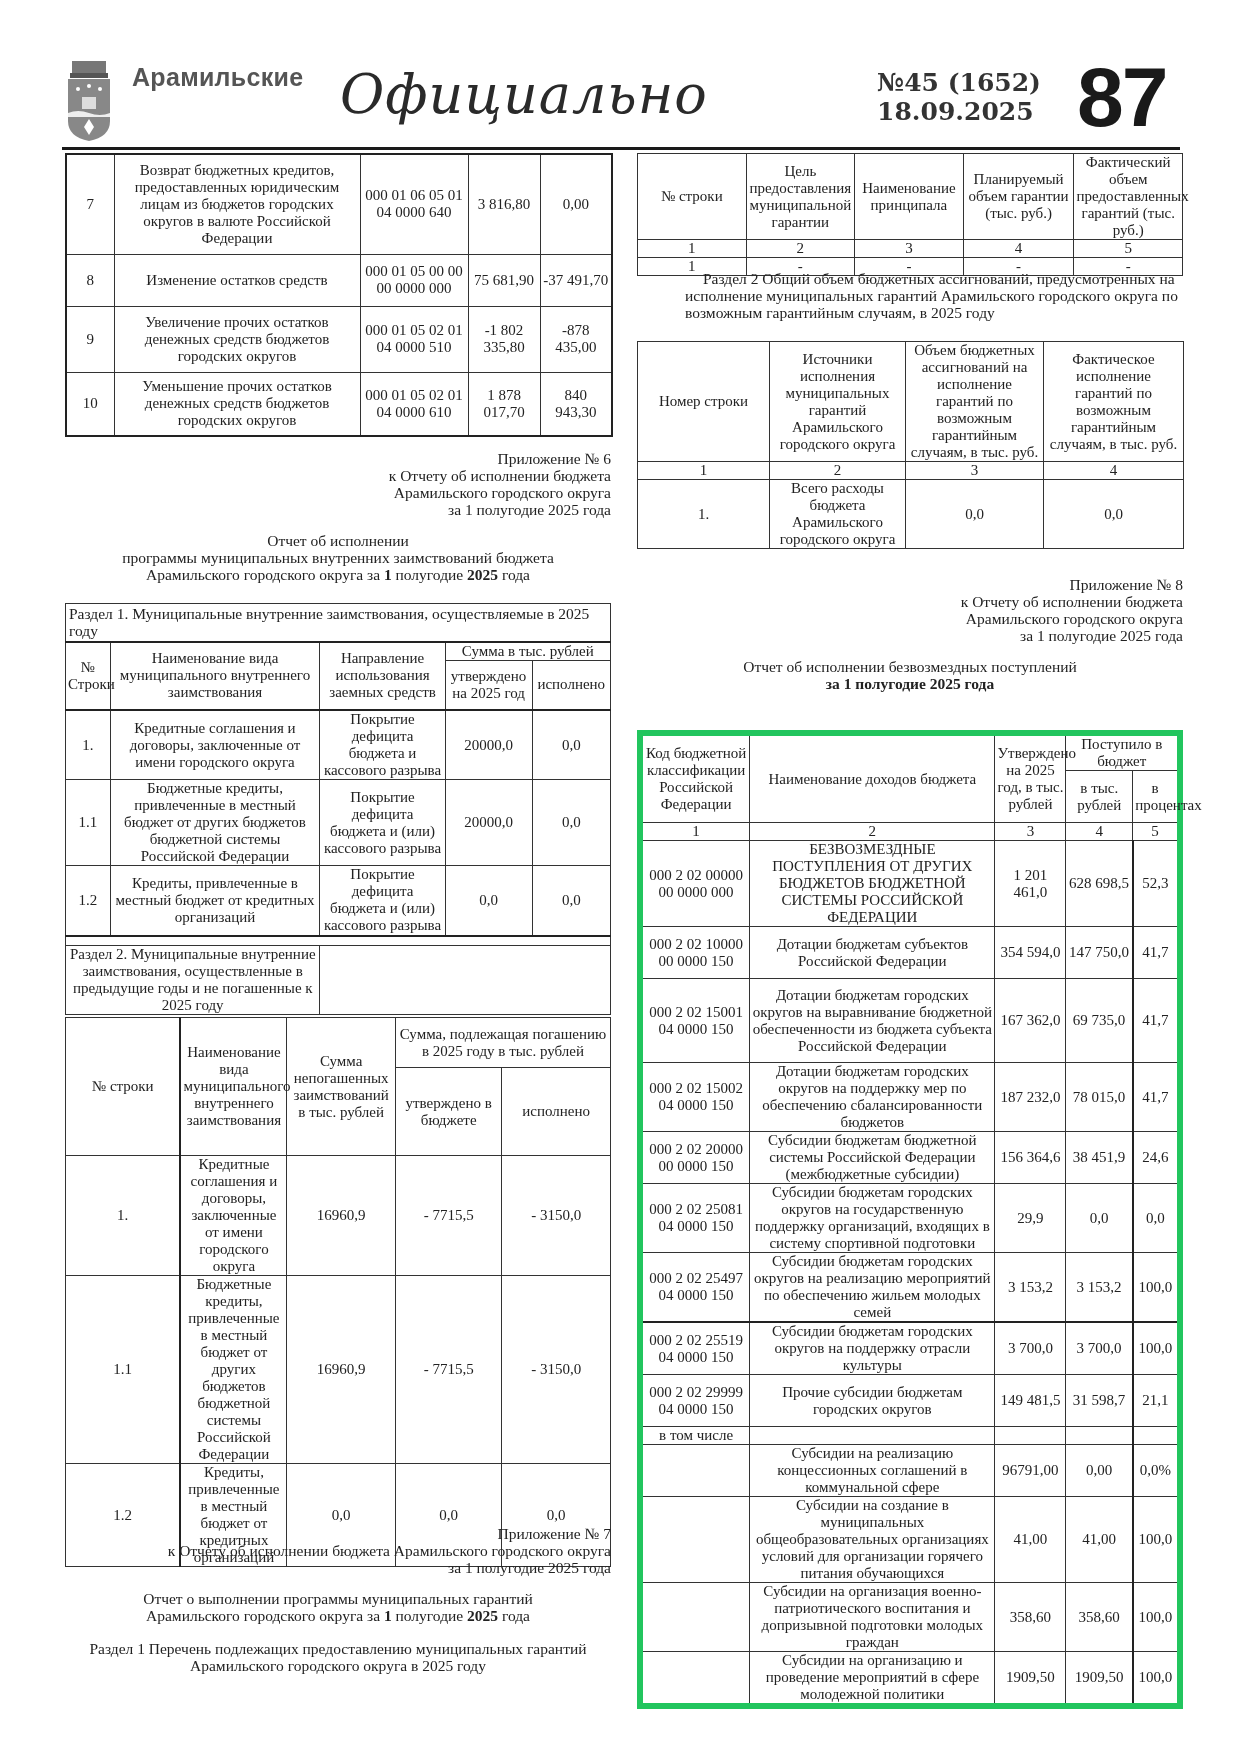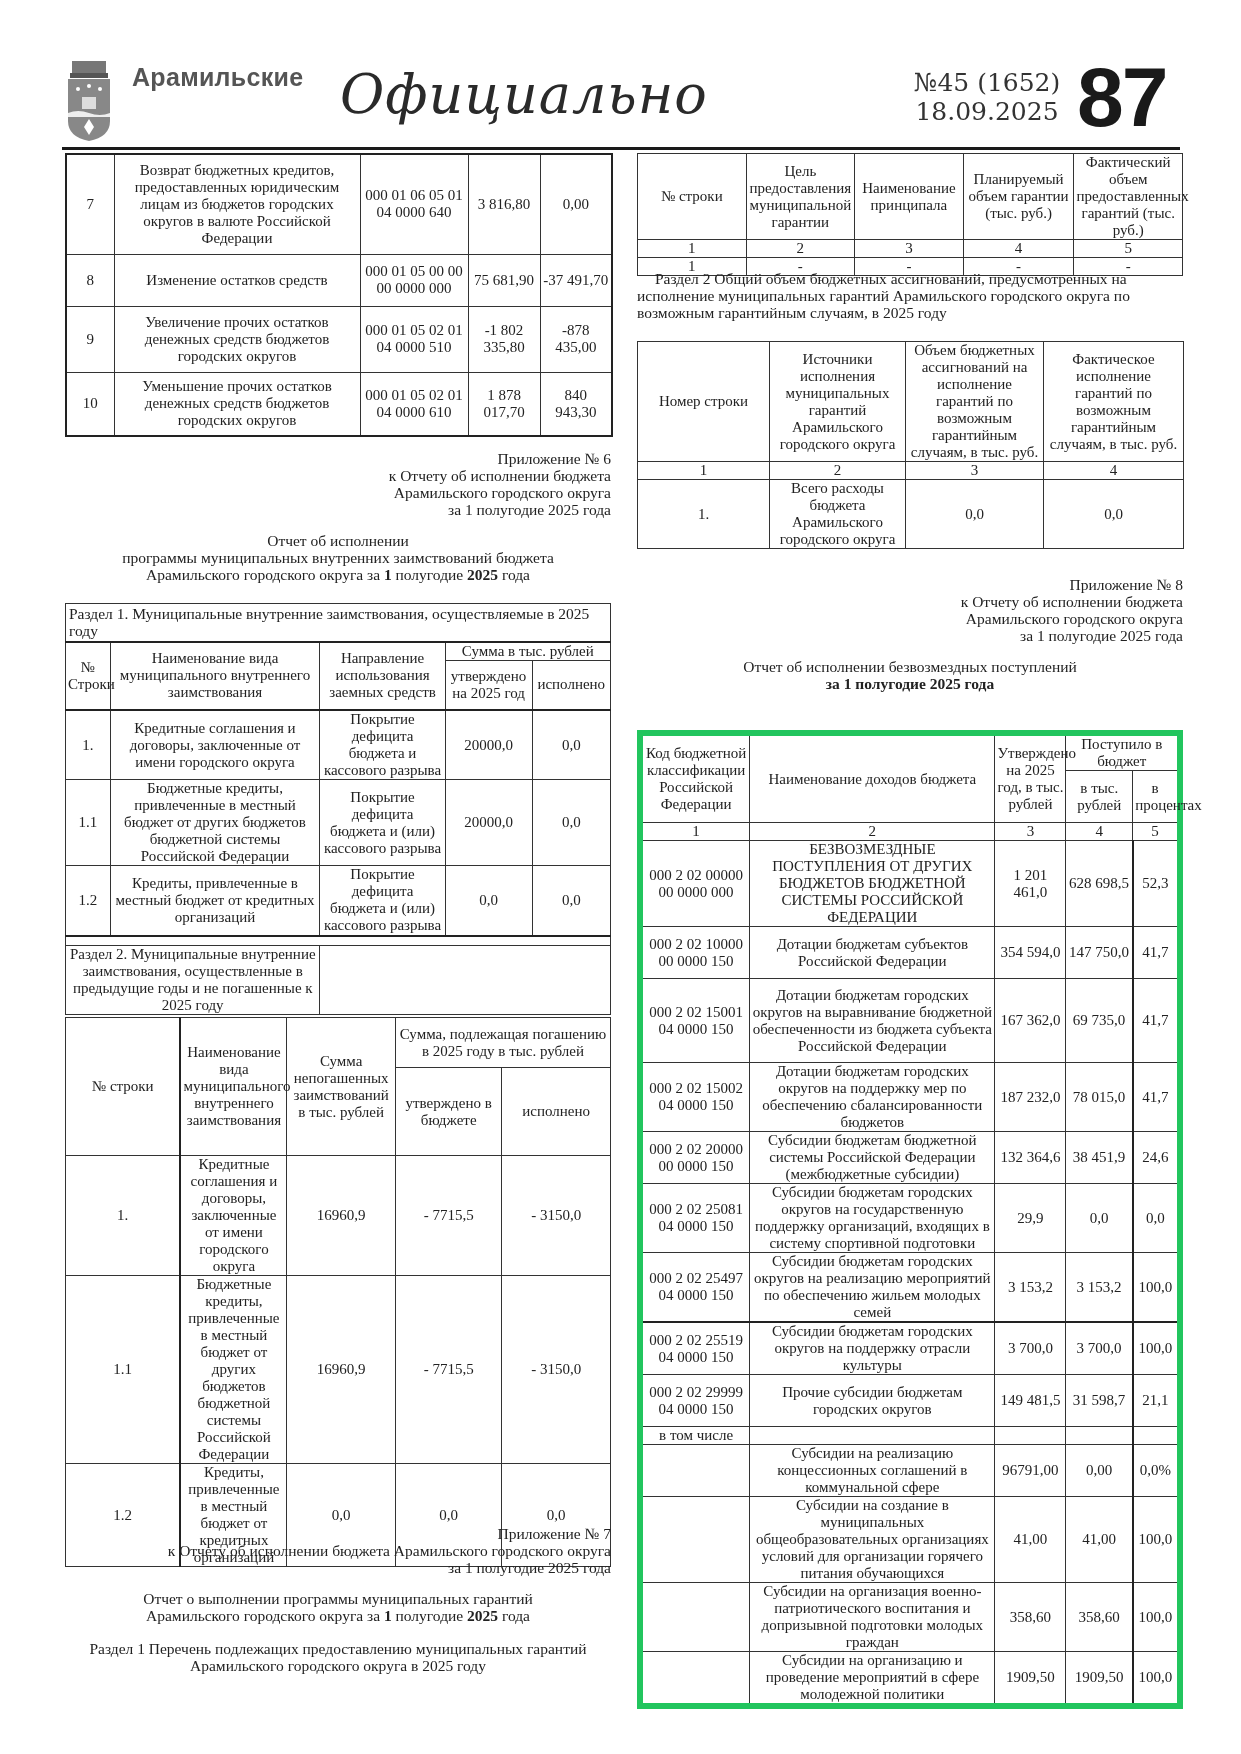--- a/index.html
+++ b/index.html
@@ -8,21 +8,21 @@
   .header { position: absolute; left: 62px; top: 55px; width: 1120px; height: 92px; }
   .logo { position: absolute; left: 4px; top: 6px; width: 46px; height: 80px; }
   .brand-top { position: absolute; left: 70px; top: 8px; font-family: "Liberation Sans", sans-serif;
                font-size: 25px; font-weight: bold; color: #555; letter-spacing: 0.3px; }
   .brand-main { position: absolute; left: 66px; top: 28px; font-family: "Liberation Sans", sans-serif;
                 font-size: 56px; font-weight: bold; color: #6a6a6a; letter-spacing: -1px; line-height: 60px; }
   .section-title { position: absolute; left: 278px; top: 8px; font-family: "DejaVu Serif", serif;
                    font-style: italic; font-size: 54px; color: #2a2a2a; letter-spacing: 1px; }
   .issue { position: absolute; left: 815px; top: 13px; text-align: right; width: 220px;
            font-family: "DejaVu Serif", serif; font-size: 25px; line-height: 29px; color: #333; }
-  .issue div { text-align: center; }
+  .issue div { text-align: left; font-weight: bold; }
   .pagenum { position: absolute; left: 1015px; top: -6px; font-family: "Liberation Sans", sans-serif;
              font-weight: bold; font-size: 84px; color: #1a1a1a; letter-spacing: -2px; }
   .header-rule { position: absolute; left: 62px; top: 147px; width: 1118px; height: 3px; background: #1a1a1a; }
 
   .col { position: absolute; }
   .col-left { left: 65px; width: 546px; }
   .col-right { left: 637px; width: 546px; }
 
   table { border-collapse: collapse; width: 100%; table-layout: fixed; }
   td, th { border: 1px solid #333; text-align: center; vertical-align: middle;
@@ -254,21 +254,21 @@
       <td>1</td>
       <td>-</td>
       <td>-</td>
       <td>-</td>
       <td>-</td>
     </tr>
   </tbody>
     </table>
 </div>
 
-<div class="col col-right left-text" style="top:270px; text-indent:18px;">Раздел 2 Общий объем бюджетных ассигнований, предусмотренных на исполнение муниципальных гарантий Арамильского городского округа по возможным гарантийным случаям, в 2025 году</div>
+<div class="col col-right left-text" style="top:270px; text-indent:18px;margin-left:48px;">Раздел 2 Общий объем бюджетных ассигнований, предусмотренных на исполнение муниципальных гарантий Арамильского городского округа по возможным гарантийным случаям, в 2025 году</div>
 
 <div class="col col-right" style="top:341px;">
   <table style="border:1px solid #333;">
     <colgroup>
         <col style="width:132px">
         <col style="width:136px">
         <col style="width:138px">
         <col style="width:140px">
       </colgroup>
     <tbody>
@@ -357,21 +357,21 @@
     <tr style="height:68px">
       <td>000 2 02 15002 04 0000 150</td>
       <td>Дотации бюджетам городских округов на поддержку мер по обеспечению сбалансированности бюджетов</td>
       <td>187 232,0</td>
       <td>78 015,0</td>
       <td style="border-left:2px solid #222">41,7</td>
     </tr>
     <tr style="height:52px">
       <td>000 2 02 20000 00 0000 150</td>
       <td>Субсидии бюджетам бюджетной системы Российской Федерации (межбюджетные субсидии)</td>
-      <td>132 364,6</td>
+      <td>156 364,6</td>
       <td>38 451,9</td>
       <td style="border-left:2px solid #222">24,6</td>
     </tr>
     <tr style="height:68px">
       <td>000 2 02 25081 04 0000 150</td>
       <td>Субсидии бюджетам городских округов на государственную поддержку организаций, входящих в систему спортивной подготовки</td>
       <td>29,9</td>
       <td>0,0</td>
       <td style="border-left:2px solid #222">0,0</td>
     </tr>

